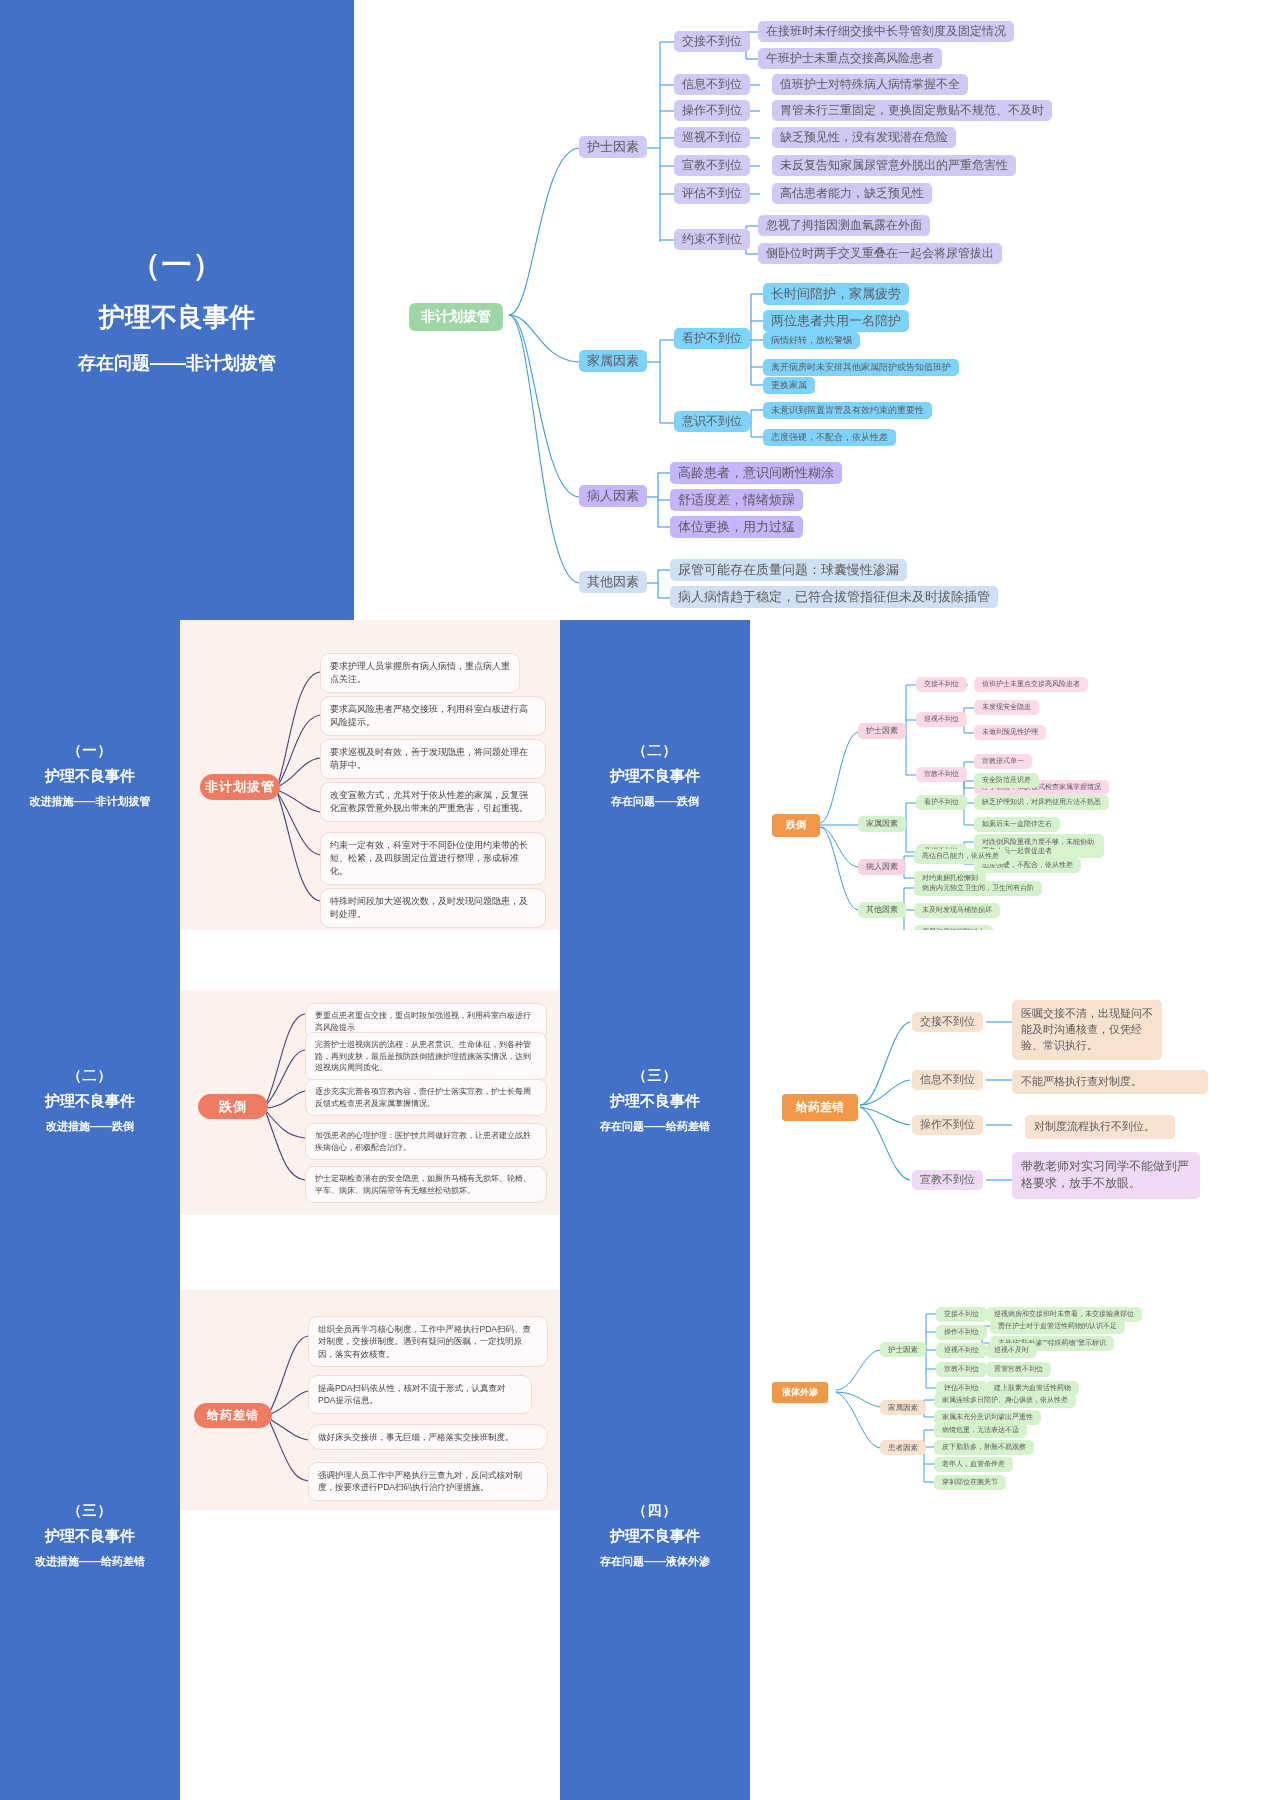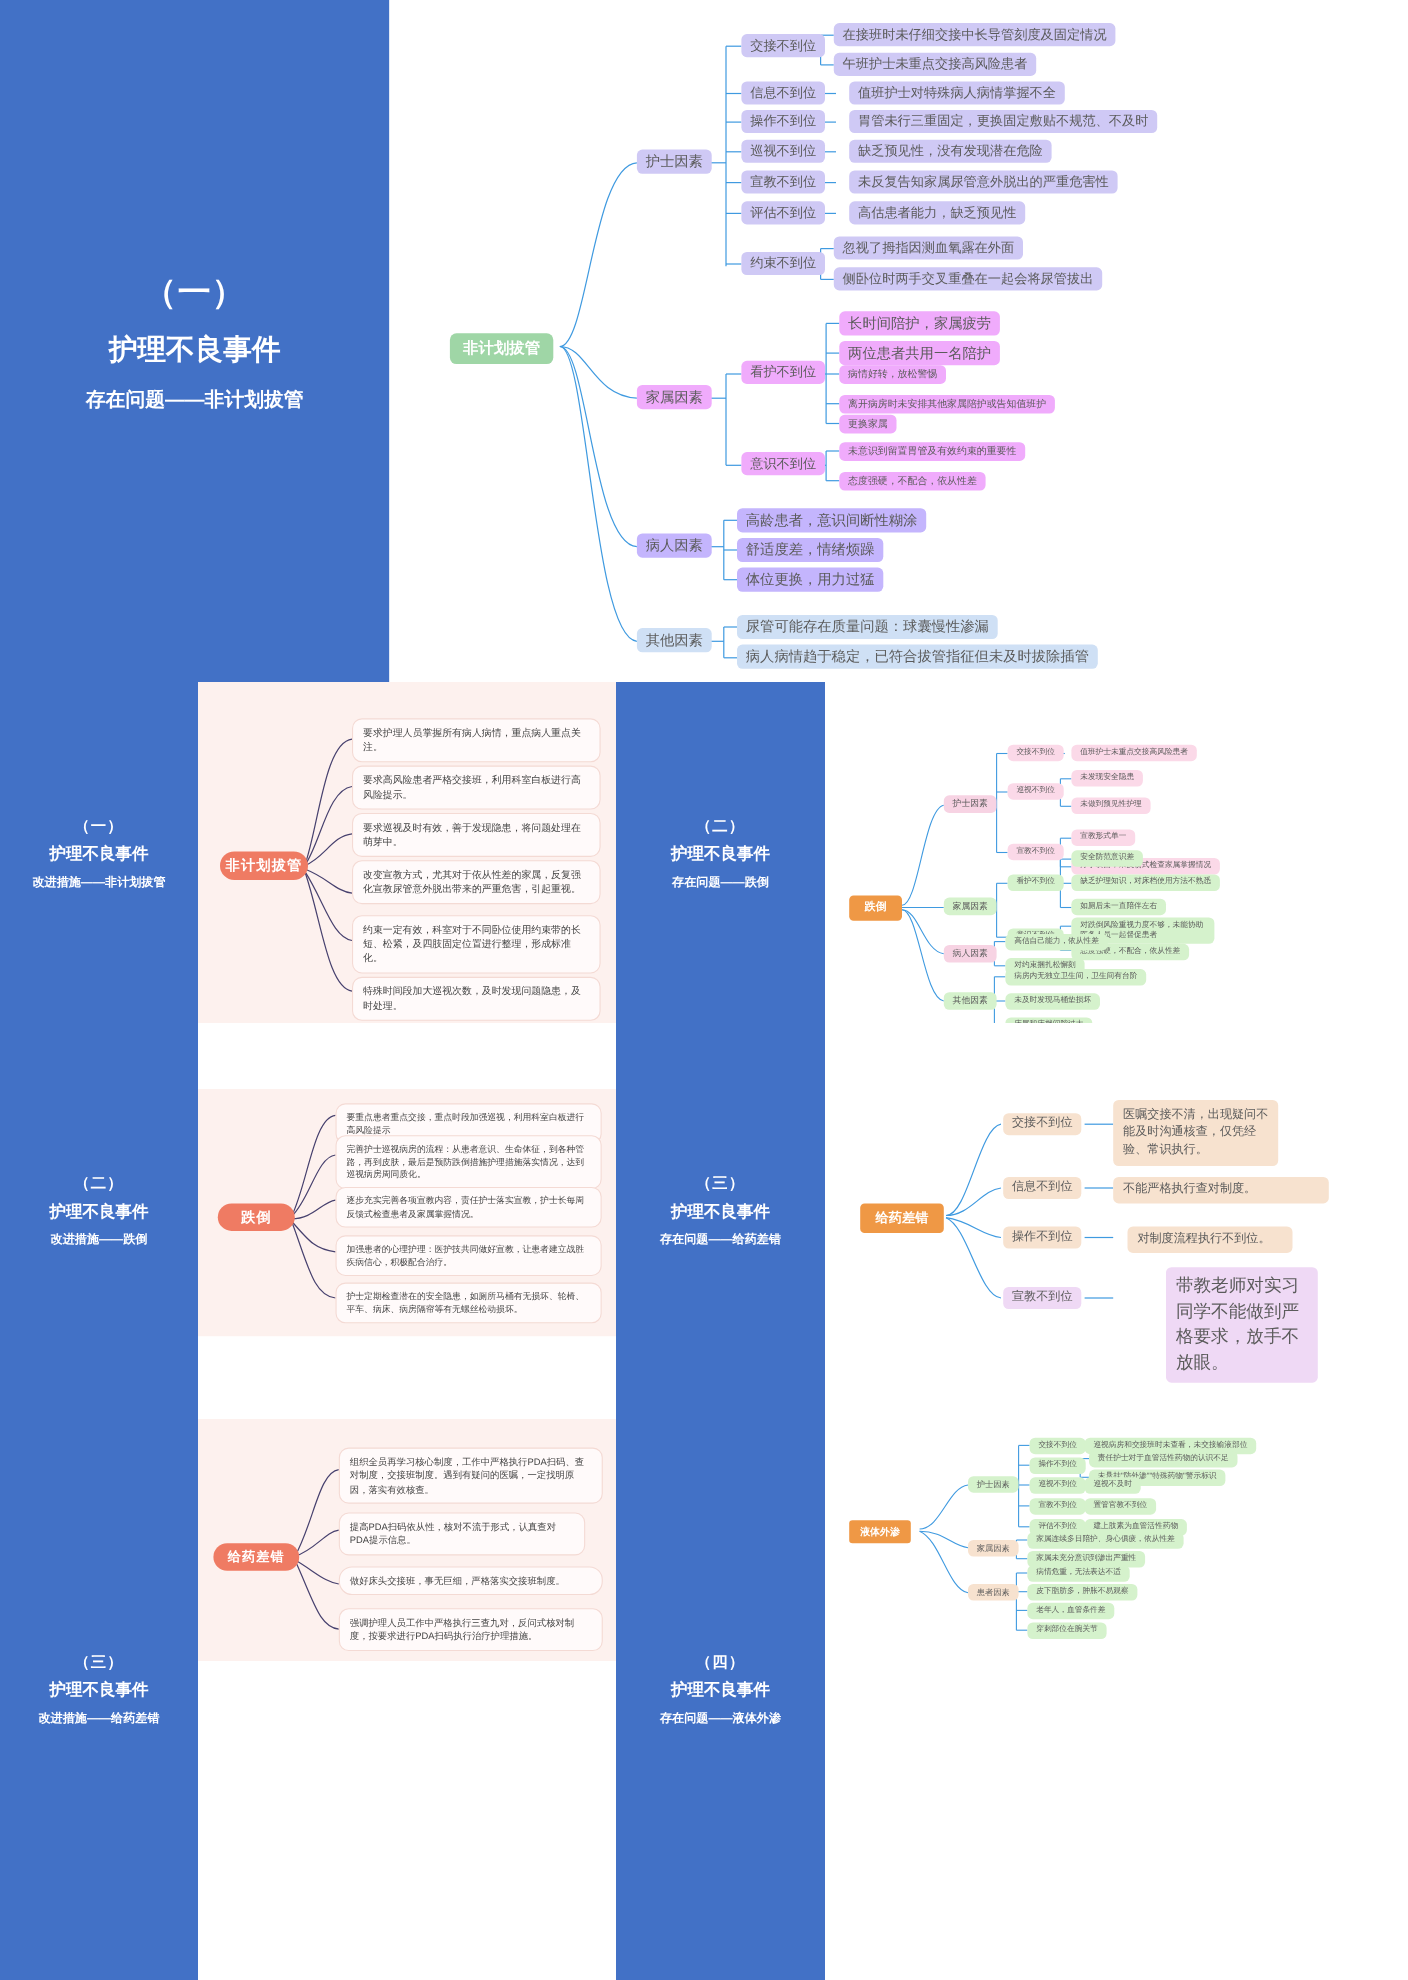--- a/index.html
+++ b/index.html
@@ -35,21 +35,21 @@
     padding:3px 8px;
     line-height:1.25;
     white-space:nowrap;
     color:#5b5b5b;
   }
   .node.wrap { white-space:normal; }
 
   
   .n-root-green { background:#9fd6a6; color:#ffffff; font-weight:bold; border-radius:6px; }
   .n-purple  { background:#cfc9f5; }
-  .n-purple2 { background:#f0abfc; }
+  .n-purple2 { background:#7dd3fc; }
   .n-green   { background:#c4b5fd; }
   .n-blue    { background:#cfe0f5; }
   .n-pink    { background:#f7d3e3; }
   .n-pinkpale{ background:#fbd9e8; }
   .n-lgreen  { background:#d5f2cc; }
   .n-orange  { background:#ef9845; color:#fff; font-weight:bold; }
   .n-peach   { background:#f7e2cf; }
   .n-lav     { background:#efd9f5; }
 
   .pill-red {
@@ -197,21 +197,21 @@
         <path d="M97 167 C 112 145, 118 98, 140 95"></path>
         <path d="M97 167 C 115 160, 122 140, 140 138"></path>
         <path d="M97 170 C 118 178, 125 190, 140 192"></path>
         <path d="M97 172 C 115 200, 122 232, 140 235"></path>
         <path d="M97 172 C 112 215, 118 278, 140 281"></path>
       </g>
     </svg>
     <div class="pill-red" style="left:20px;top:154px;width:80px;height:26px;font-size:13px;">
       <span>非计划拔管</span>
     </div>
-    <div class="card" style="left:140px;top:33px;width:226px;font-size:9px;">要求护理人员掌握所有病人病情，重点病人重点关注。</div>
+    <div class="card" style="left:140px;top:33px;width:200px;font-size:9px;">要求护理人员掌握所有病人病情，重点病人重点关注。</div>
     <div class="card" style="left:140px;top:76px;width:226px;font-size:9px;">要求高风险患者严格交接班，利用科室白板进行高风险提示。</div>
     <div class="card" style="left:140px;top:119px;width:226px;font-size:9px;">要求巡视及时有效，善于发现隐患，将问题处理在萌芽中。</div>
     <div class="card" style="left:140px;top:162px;width:226px;font-size:9px;">改变宣教方式，尤其对于依从性差的家属，反复强化宣教尿管意外脱出带来的严重危害，引起重视。</div>
     <div class="card" style="left:140px;top:212px;width:226px;font-size:9px;">约束一定有效，科室对于不同卧位使用约束带的长短、松紧，及四肢固定位置进行整理，形成标准化。</div>
     <div class="card" style="left:140px;top:268px;width:226px;font-size:9px;">特殊时间段加大巡视次数，及时发现问题隐患，及时处理。</div>
   </div>
 
   <div class="divider" style="left:180px;top:930px;width:380px;height:60px;background:#fff;"></div>
 
   <div class="cover" style="left:0;top:930px;width:180px;height:340px;">
@@ -375,21 +375,21 @@
     <div class="node n-orange" style="left:32px;top:164px;font-size:12px;padding:6px 14px;border-radius:4px;">给药差错</div>
 
     <div class="node n-peach" style="left:162px;top:82px;font-size:11px;">交接不到位</div>
     <div class="node n-peach" style="left:162px;top:140px;font-size:11px;">信息不到位</div>
     <div class="node n-peach" style="left:162px;top:185px;font-size:11px;">操作不到位</div>
     <div class="node n-lav" style="left:162px;top:240px;font-size:11px;">宣教不到位</div>
 
     <div class="node n-peach wrap" style="left:262px;top:70px;width:150px;font-size:11px;line-height:1.45;padding:6px 9px;">医嘱交接不清，出现疑问不能及时沟通核查，仅凭经验、常识执行。</div>
     <div class="node n-peach wrap" style="left:262px;top:140px;width:196px;font-size:11px;padding:5px 9px;">不能严格执行查对制度。</div>
     <div class="node n-peach wrap" style="left:262px;top:185px;width:150px;font-size:11px;padding:5px 9px;margin-left:13px;">对制度流程执行不到位。</div>
-    <div class="node n-lav wrap" style="left:262px;top:222px;width:138px;font-size:16px;line-height:1.45;padding:6px 9px;margin-left:48px;">带教老师对实习同学不能做到严格要求，放手不放眼。</div>
+    <div class="node n-lav wrap" style="left:262px;top:222px;width:188px;font-size:12px;line-height:1.45;padding:6px 9px;">带教老师对实习同学不能做到严格要求，放手不放眼。</div>
   </div>
 
   <div class="cover" style="left:560px;top:1270px;width:190px;height:530px;">
     <div class="c-num" style="font-size:14px;margin-bottom:7px;">（四）</div>
     <div class="c-title" style="font-size:15px;margin-bottom:8px;">护理不良事件</div>
     <div class="c-sub" style="font-size:11px;">存在问题——液体外渗</div>
   </div>
 
   <div class="panel" style="left:750px;top:1270px;width:530px;height:530px;">
     <svg class="links" viewBox="0 0 530 530" preserveAspectRatio="none">

